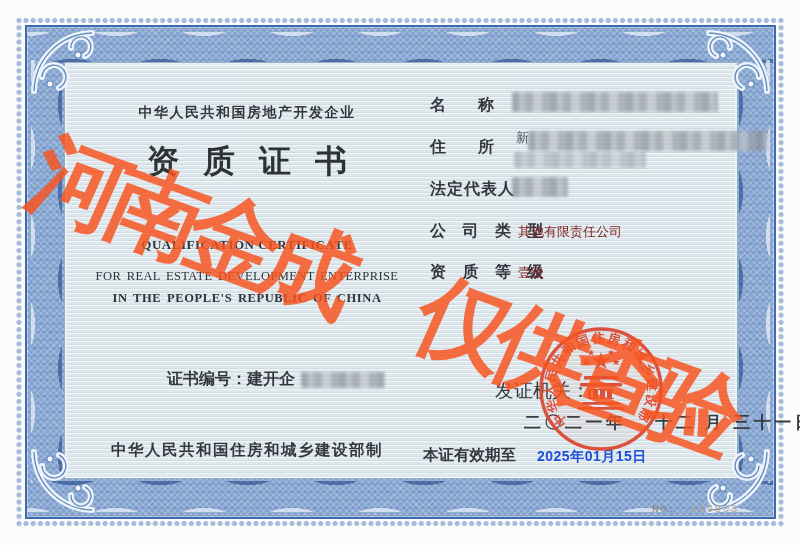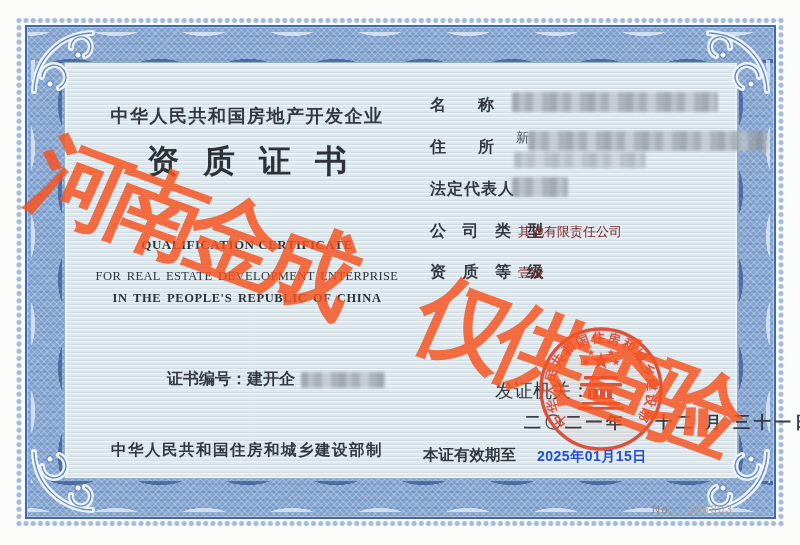--- a/index.html
+++ b/index.html
@@ -64,21 +64,21 @@
     background-image:
       repeating-linear-gradient(0deg, rgba(255,255,255,.6) 0 1px, rgba(199,212,220,.55) 1px 2px, rgba(222,232,237,.15) 2px 4px);
     border:1px solid #93b0c9;
     box-shadow:inset 0 0 0 2px rgba(255,255,255,.35);
     z-index:2;
   }
 
   
   .ink{color:#34383e;}
   .lc{left:82px;width:330px;text-align:center;z-index:5;}
-  .cn-header{top:104px;font-size:18px;font-weight:bold;letter-spacing:1.5px;}
+  .cn-header{top:104px;font-size:14px;font-weight:bold;letter-spacing:1.5px;}
   .cn-title{top:140px;font-size:32px;font-weight:bold;letter-spacing:24px;text-indent:24px;color:#2d3237;}
   .en-title{top:237px;font-family:"Liberation Serif", serif;font-weight:bold;font-size:13px;letter-spacing:.5px;color:#2e333a;}
   .en-sub1{top:269px;font-family:"Liberation Serif", serif;font-weight:normal;font-size:12.5px;letter-spacing:.4px;word-spacing:2px;color:#2e333a;}
   .en-sub2{top:291px;font-family:"Liberation Serif", serif;font-weight:bold;font-size:12.5px;letter-spacing:.6px;word-spacing:2px;color:#2e333a;}
   .certno{left:125px;top:369px;font-size:16px;font-weight:bold;z-index:5;display:flex;align-items:center;margin-left:42px;}
   .ministry{top:440px;font-size:15.5px;font-weight:bold;letter-spacing:1.5px;}
 
   .flabel{font-size:16px;font-weight:bold;color:#34383e;z-index:5;}
   .fvalue{font-size:13px;color:#7f1d1d;z-index:5;}
   .spread{letter-spacing:6px;}
@@ -99,21 +99,21 @@
   .seal{left:536px;top:324px;width:130px;height:130px;z-index:8;opacity:.92;}
 
   .watermark{
     left:55px;top:126px;z-index:10;white-space:nowrap;line-height:1;
     font-size:94px;font-weight:bold;letter-spacing:-12px;
     color:#f8531e;opacity:.83;
     transform:rotate(20deg) skewX(-4deg);transform-origin:0 0;
     pointer-events:none;
   }
 
-  .serial{left:652px;top:503px;z-index:5;font-family:Liberation Sans, sans-serif;font-size:11px;letter-spacing:1.5px;}
+  .serial{left:652px;top:503px;z-index:5;font-family:Liberation Mono, monospace;font-size:11px;letter-spacing:1.5px;}
   .serial .no{color:#8f8679;margin-right:14px;}
   .serial .num{color:#b3a695;}
 </style>
 </head>
 <body>
 
 <div class="cert">
 
   <div class="bead top"></div>
   <div class="bead bottom"></div>

